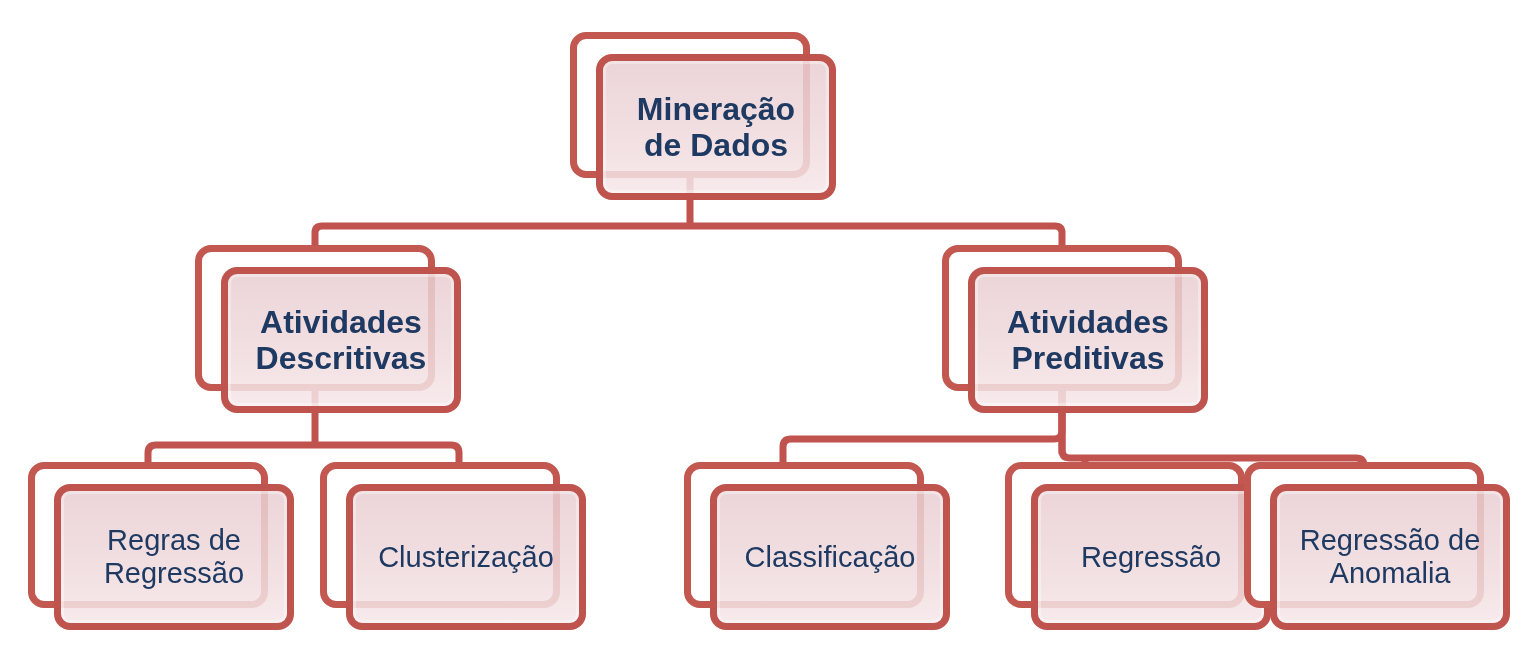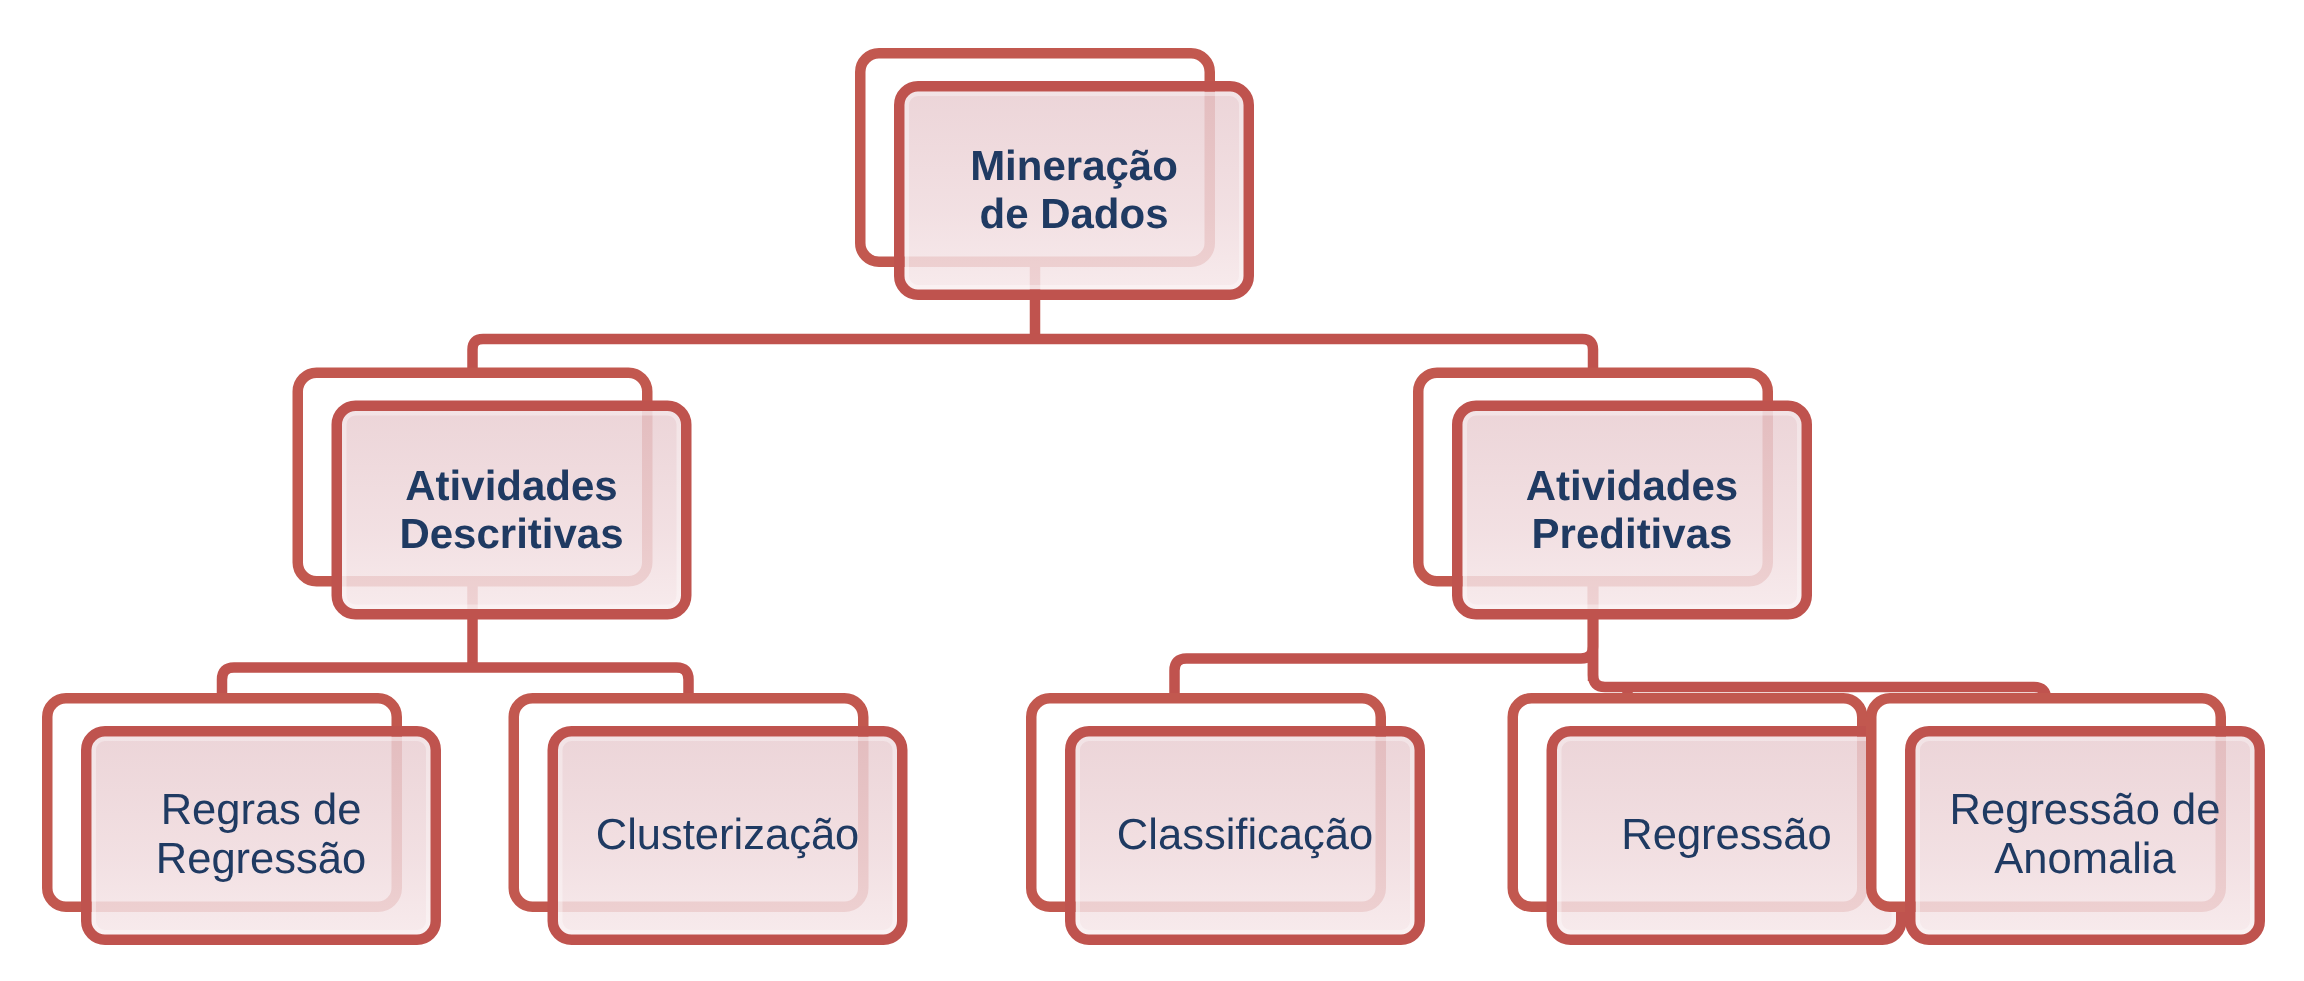--- a/index.html
+++ b/index.html
@@ -36,29 +36,29 @@
     box-shadow:inset 0 0 0 3px rgba(255,255,255,0.35);
     display:flex;align-items:center;justify-content:center;
     text-align:center;
   }
   .node .label{
     color:#1f3a62;
     white-space:pre-line;
     line-height:1.13;
     padding:0 4px;
   }
-  .node.branch .label{font-size:28px;font-weight:bold;}
+  .node.branch .label{font-size:32px;font-weight:bold;}
   .node.leaf .label{font-size:29px;font-weight:normal;}
 
   
   .pos-root   {left:570px; top:32px;}
   .pos-desc   {left:195px; top:245px;}
   .pos-pred   {left:942px; top:245px;}
   .pos-regras {left:28px;  top:462px;}
-  .pos-cluster{left:339px; top:462px;}
+  .pos-cluster{left:320px; top:462px;}
   .pos-classif{left:663px; top:462px;margin-left:21px;}
   .pos-regress{left:1005px; top:462px;padding-left:32px;}
   .pos-anomal {left:1244px;top:462px;}
 </style>
 </head>
 <body>
 
 <div class="canvas">
 
   <svg class="connector-layer" viewBox="0 0 1536 654" xmlns="http://www.w3.org/2000/svg">

